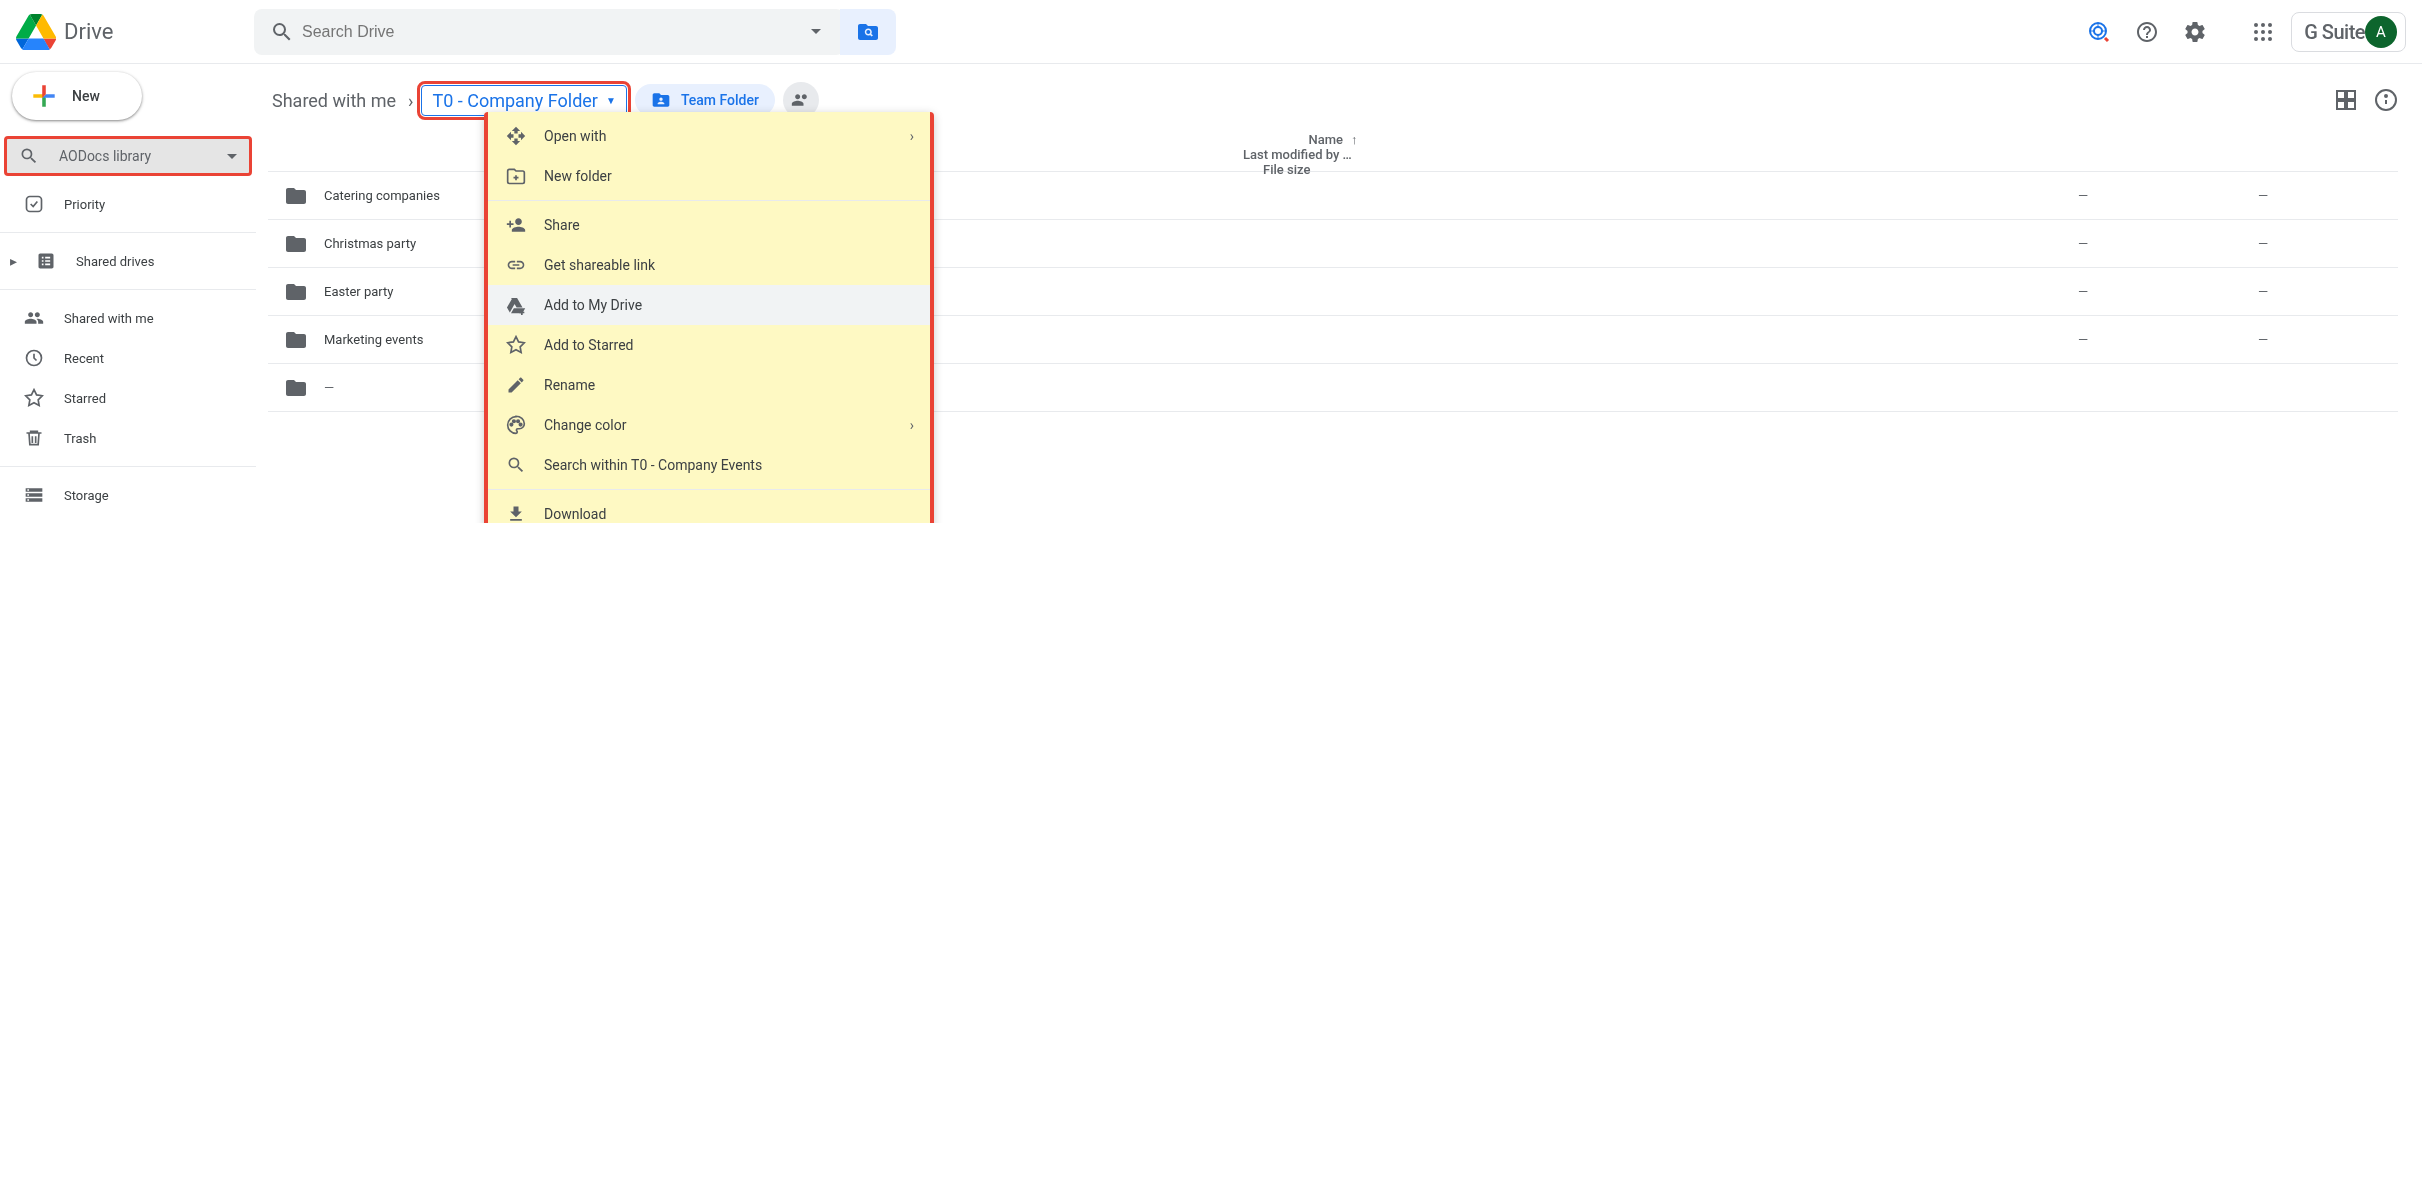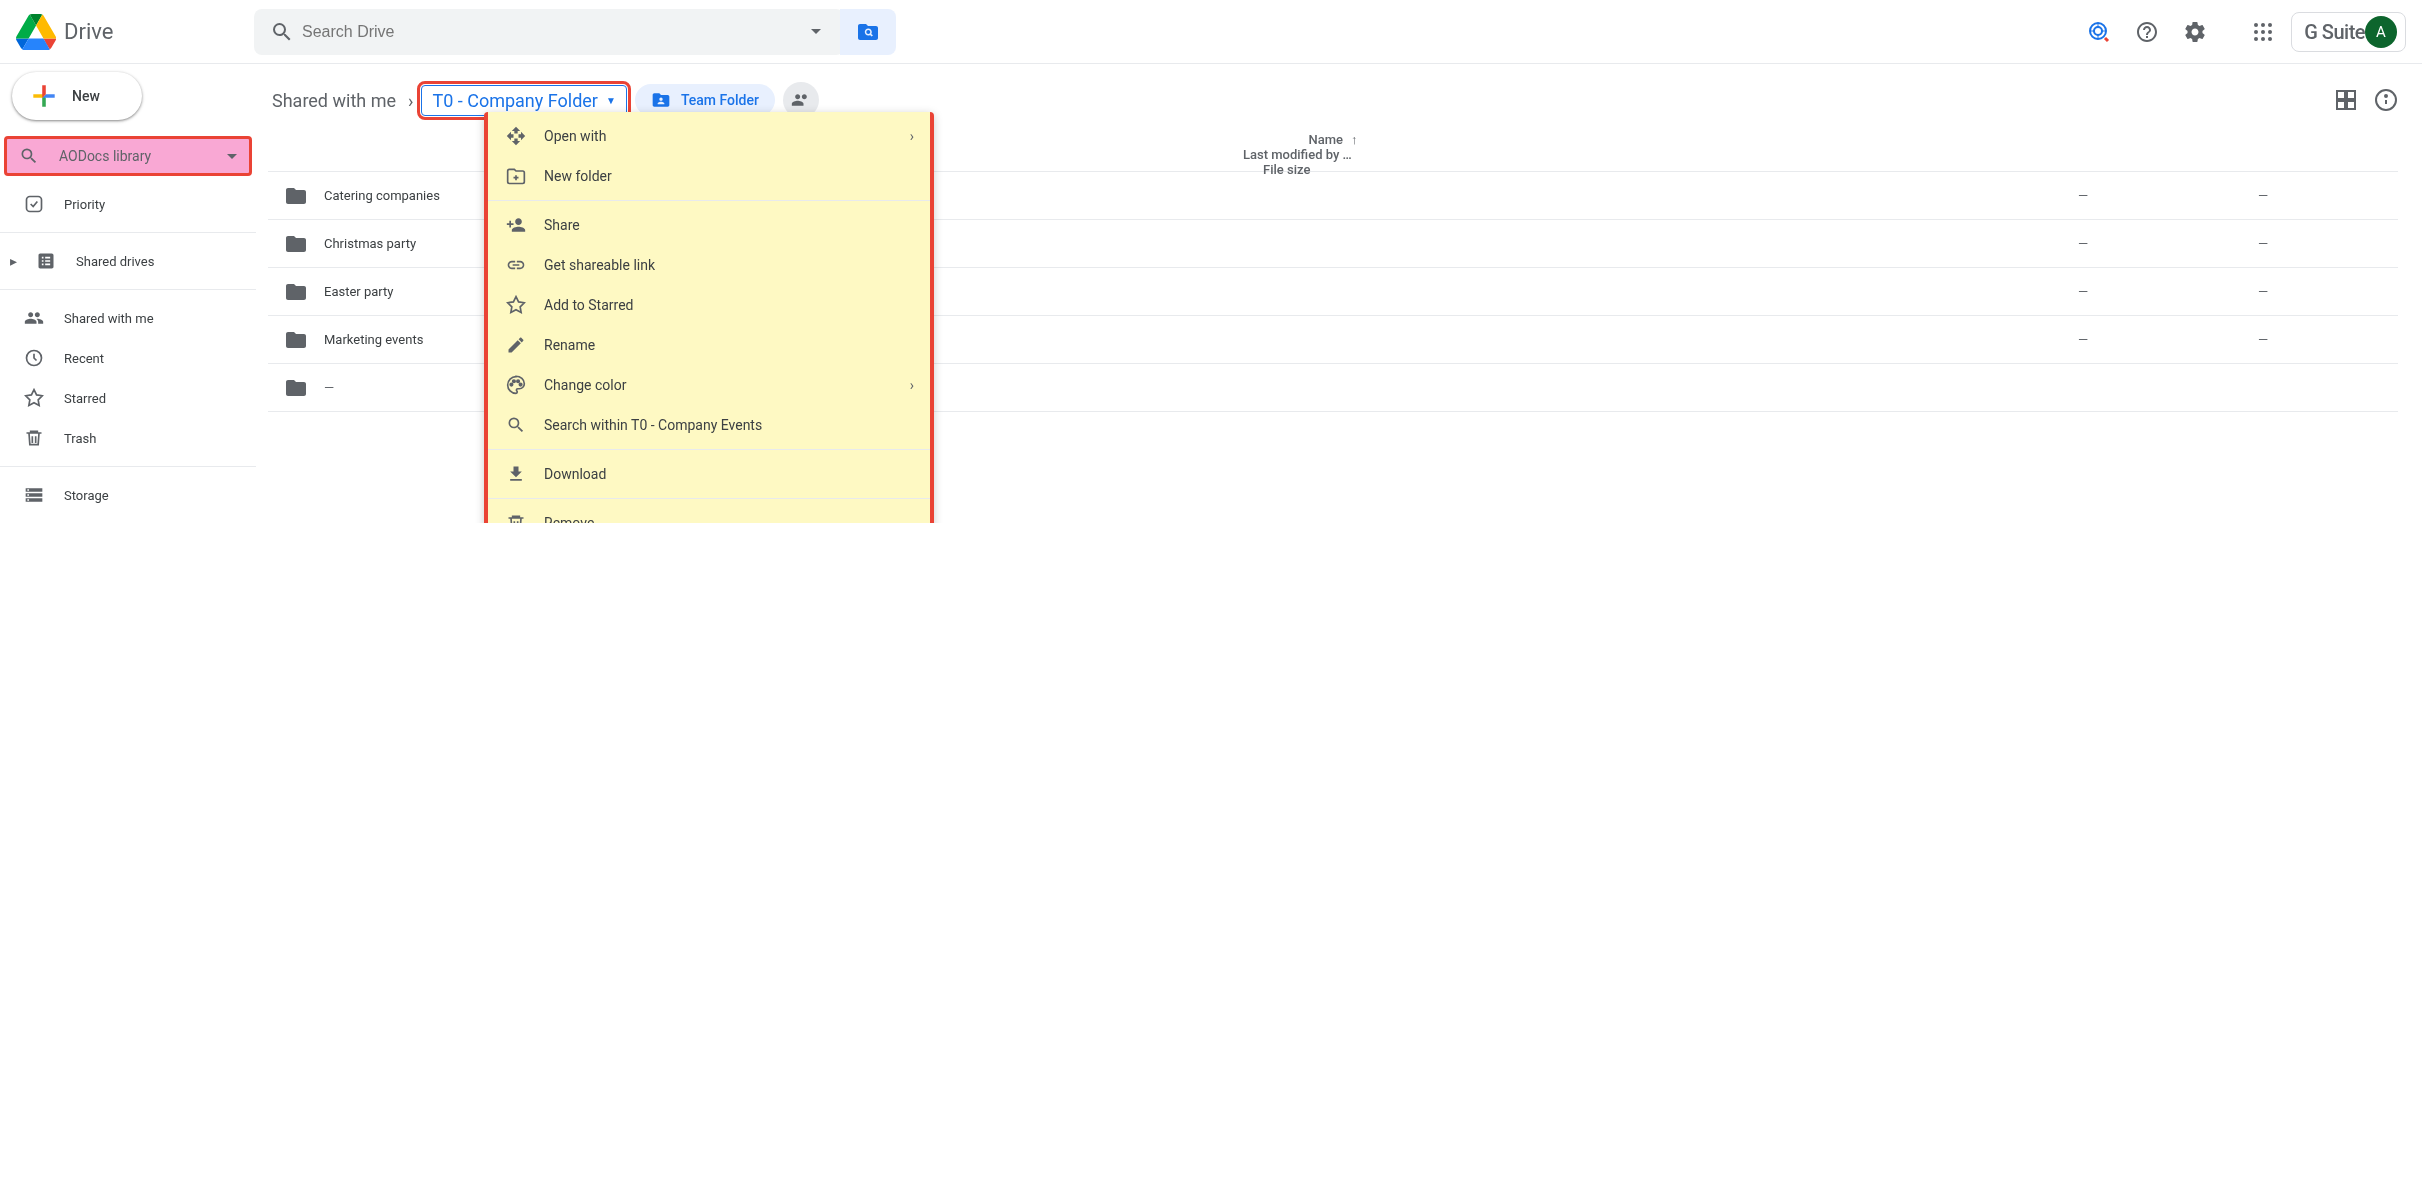--- a/index.html
+++ b/index.html
@@ -21,21 +21,21 @@
   .icon-btn { width: 40px; height: 40px; display: flex; align-items: center; justify-content: center; color: #5f6368; border-radius: 50%; cursor: pointer; }
   .gsuite-pill { display: flex; align-items: center; border: 1px solid #dadce0; border-radius: 8px; padding: 4px 8px 4px 12px; height: 40px; }
   .gsuite-text { font-size: 20px; color: #5f6368; font-weight: 500; letter-spacing: -0.5px; }
   .avatar { width: 32px; height: 32px; border-radius: 50%; background: #0d652d; color: #fff; display: flex; align-items: center; justify-content: center; font-size: 15px; }
   
   
   .content { display: flex; }
   .sidebar { width: 256px; padding-top: 8px; }
   .new-button { display: flex; align-items: center; gap: 12px; height: 48px; padding: 0 20px 0 16px; margin: 0 0 16px 12px; border-radius: 24px; box-shadow: 0 1px 2px rgba(0,0,0,0.3), 0 1px 3px 1px rgba(0,0,0,0.15); width: 130px; background: #fff; cursor: pointer; }
   .new-button-label { font-size: 14px; font-weight: 500; color: #3c4043; }
-  .aodocs-picker { display: flex; align-items: center; height: 40px; padding: 0 12px; border: 3px solid #ea4335; margin: 0 4px; background: #f9a8d4; border-radius: 4px; gap: 20px; position: relative; }
+  .aodocs-picker { display: flex; align-items: center; height: 40px; padding: 0 12px; border: 3px solid #ea4335; margin: 0 4px; background: #e5e5e5; border-radius: 4px; gap: 20px; position: relative; }
   .aodocs-picker-label { font-size: 14px; color: #5f6368; flex: 1; }
   .nav-group { padding: 8px 0; border-bottom: 1px solid #e8eaed; }
   .nav-group:last-child { border-bottom: none; }
   .nav-item { display: flex; align-items: center; gap: 20px; height: 40px; padding: 0 12px 0 24px; color: #5f6368; cursor: pointer; border-radius: 0 20px 20px 0; }
   .nav-item-label { font-size: 13px; color: #3c4043; }
   .nav-item .chev { margin-left: -14px; margin-right: -6px; width: 12px; color: #5f6368; }
   
   
   .main { flex: 1; padding: 12px 24px 0 12px; position: relative; }
   .breadcrumb-row { display: flex; align-items: center; height: 48px; gap: 8px; }
@@ -357,20 +357,29 @@
           <span>Share</span>
         </div>
         <div class="menu-item">
           <span class="menu-item-icon">
               <svg width="20" height="20" viewBox="0 0 24 24" fill="#5f6368">
                 <path d="M3.9 12c0-1.71 1.39-3.1 3.1-3.1h4V7H7c-2.76 0-5 2.24-5 5s2.24 5 5 5h4v-1.9H7c-1.71 0-3.1-1.39-3.1-3.1zM8 13h8v-2H8v2zm9-6h-4v1.9h4c1.71 0 3.1 1.39 3.1 3.1s-1.39 3.1-3.1 3.1h-4V17h4c2.76 0 5-2.24 5-5s-2.24-5-5-5z"></path>
               </svg>
             </span>
           <span>Get shareable link</span>
         </div>
+        <div class="menu-item hover">
+          <span class="menu-item-icon">
+              <svg width="20" height="20" viewBox="0 0 24 24" fill="#5f6368">
+                <path d="M7.71 3.5L1.15 15l3.43 5.85 6.56-11.5L7.71 3.5zm12.14 11.5L13.29 3.5H6.15l6.56 11.5h7.14zM9.43 16l-3.43 6h13.71L23 16H9.43z"></path>
+                <path d="M18 18h2v2h2v2h-2v2h-2v-2h-2v-2h2z"></path>
+              </svg>
+            </span>
+          <span>Add to My Drive</span>
+        </div>
         <div class="menu-item">
           <span class="menu-item-icon">
               <svg width="20" height="20" viewBox="0 0 24 24" fill="none" stroke="#5f6368" stroke-width="2">
                 <path d="M12 2l3.09 6.26L22 9.27l-5 4.87 1.18 6.88L12 17.77l-6.18 3.25L7 14.14 2 9.27l6.91-1.01L12 2z"></path>
               </svg>
             </span>
           <span>Add to Starred</span>
         </div>
         <div class="menu-item">
           <span class="menu-item-icon">

